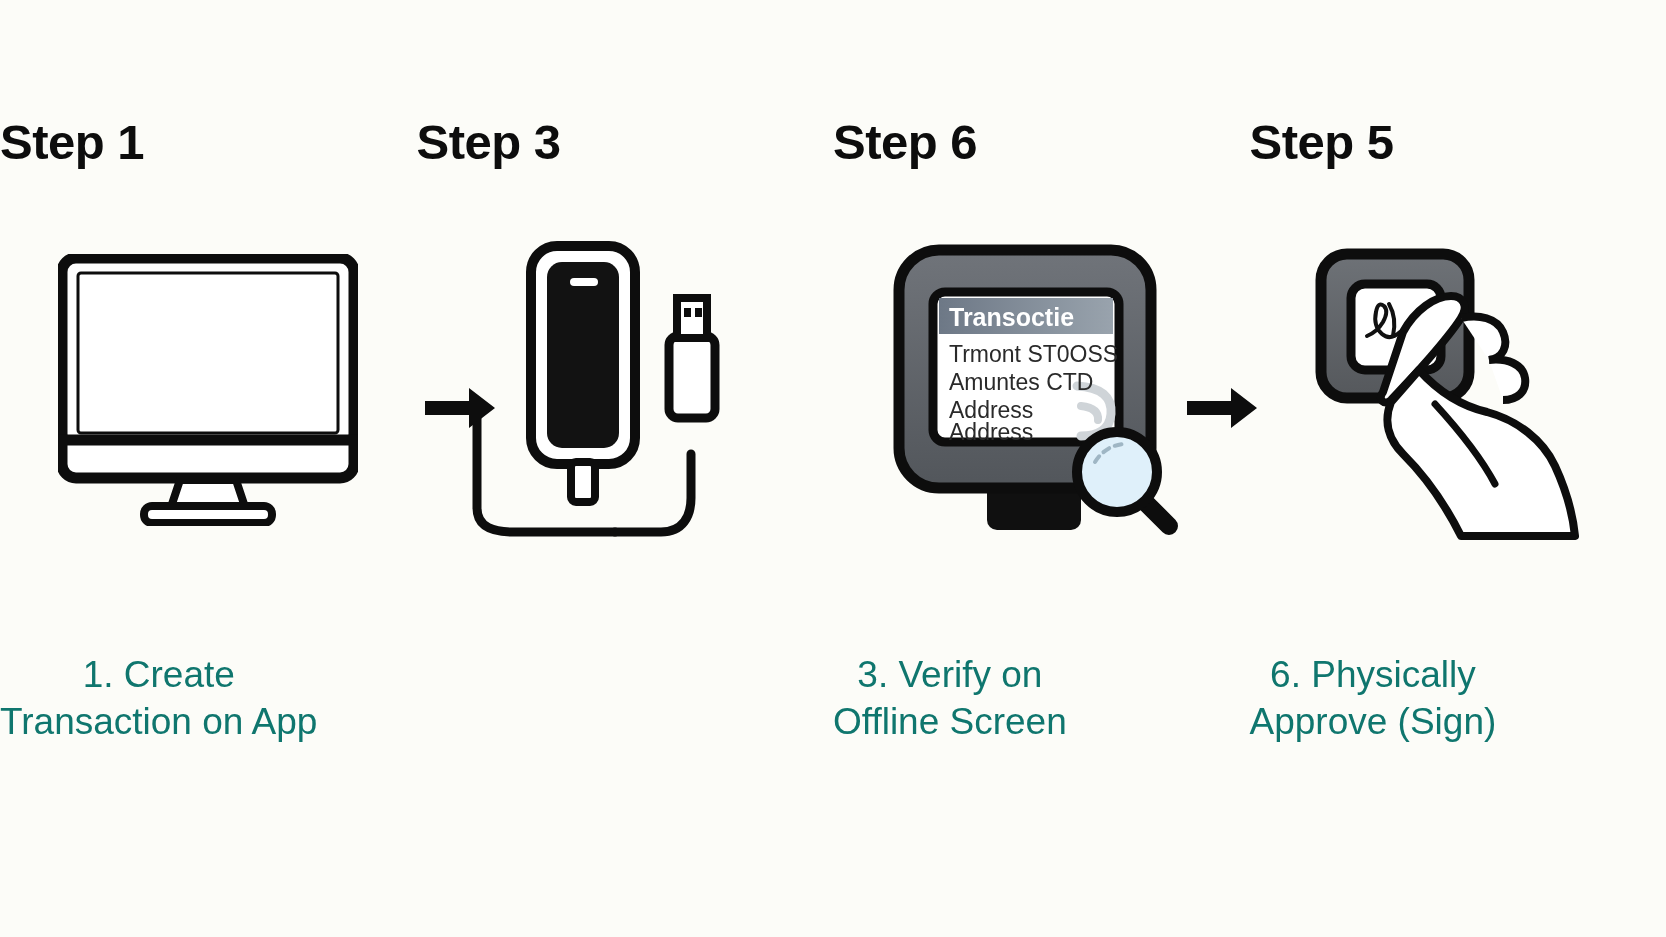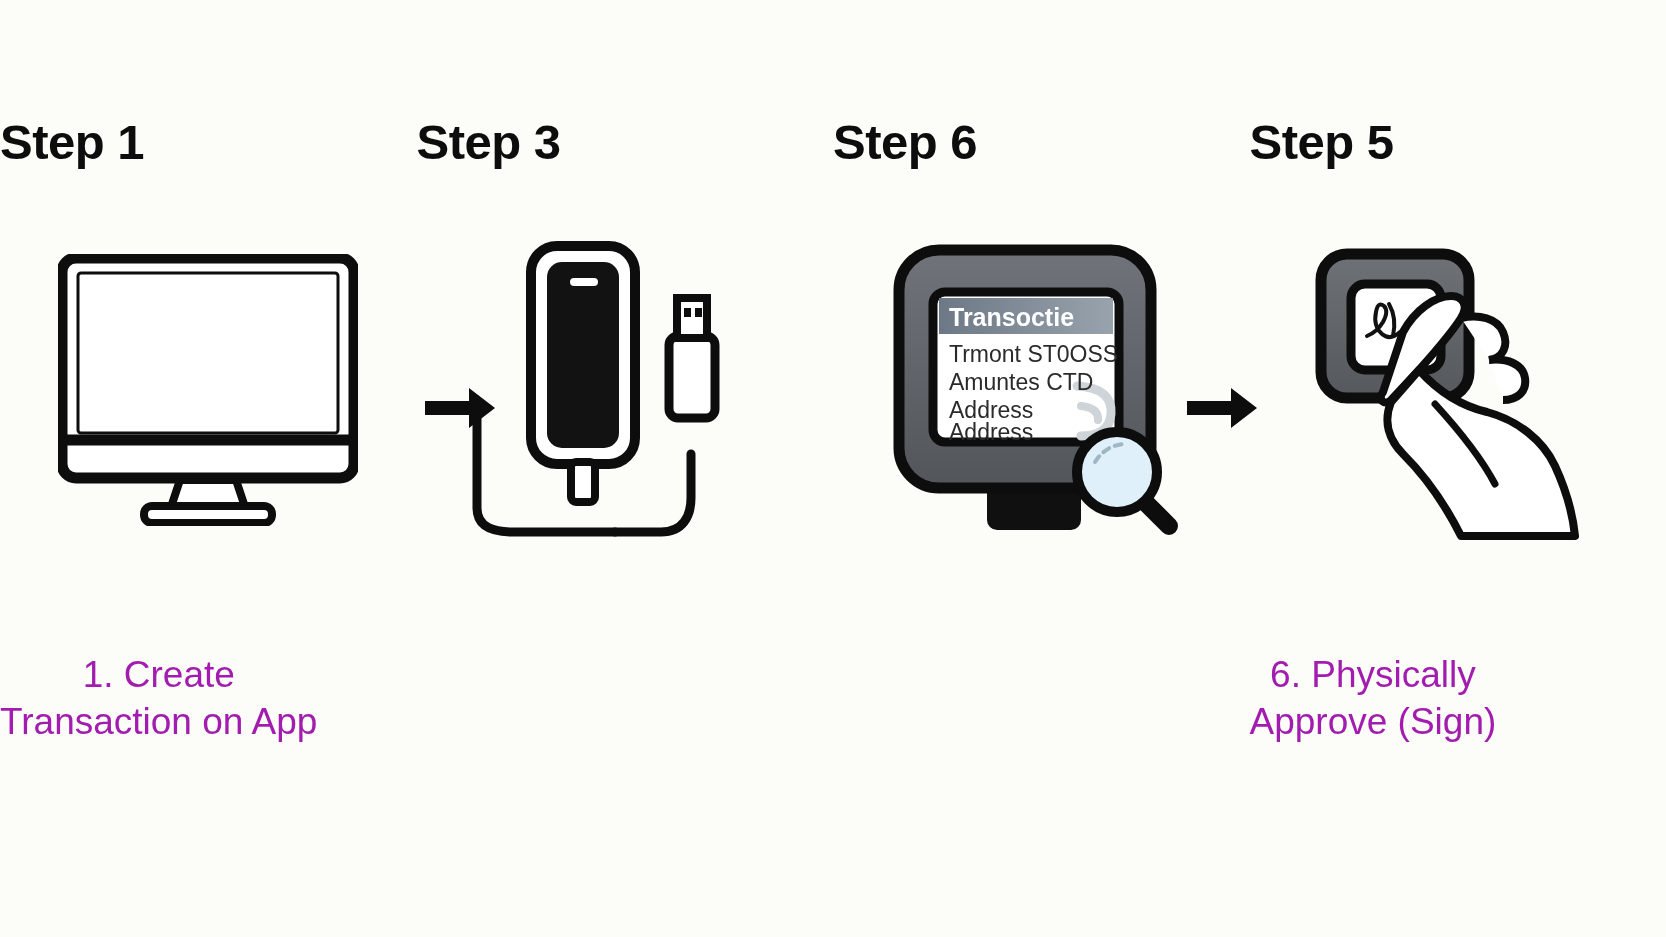--- a/index.html
+++ b/index.html
@@ -56,21 +56,21 @@
     margin-top: 58px;
     display: flex;
     align-items: center;
     justify-content: center;
   }
 
   .caption {
     margin-top: 96px;
     font-size: 37px;
     line-height: 1.28;
-    color: #a21caf;
+    color: #0f766e;
     text-align: center;
     white-space: pre-line;
   }
 
   
   .arrow {
     position: absolute;
     top: 385px;
     width: 72px;
     height: 46px;
@@ -198,20 +198,22 @@
           <text class="screen-text-line" x="68" y="200" font-size="23" fill="#2a2a2a" font-family="Liberation Sans, sans-serif">Address</text>
 
           <g>
             <line x1="288" y1="286" x2="252" y2="250" stroke="#0d0d0d" stroke-width="18" stroke-linecap="round"></line>
             <circle cx="236" cy="232" r="40" fill="#dff0fa" stroke="#0d0d0d" stroke-width="10"></circle>
             <path d="M214 222 q10 -16 28 -18" fill="none" stroke="#9fb6c4" stroke-width="4" stroke-linecap="round" stroke-dasharray="7 6"></path>
           </g>
         </svg>
       </div>
 
+      <div class="caption">3. Verify on
+Offline Screen</div>
 
     </div>
 
     <div class="col">
       <div class="step-title">Step 5</div>
 
       <div class="art">
         <svg class="sign-scene" viewBox="0 0 330 300">
           <defs>
             <linearGradient id="btnGrad" x1="0" y1="0" x2="0" y2="1">

